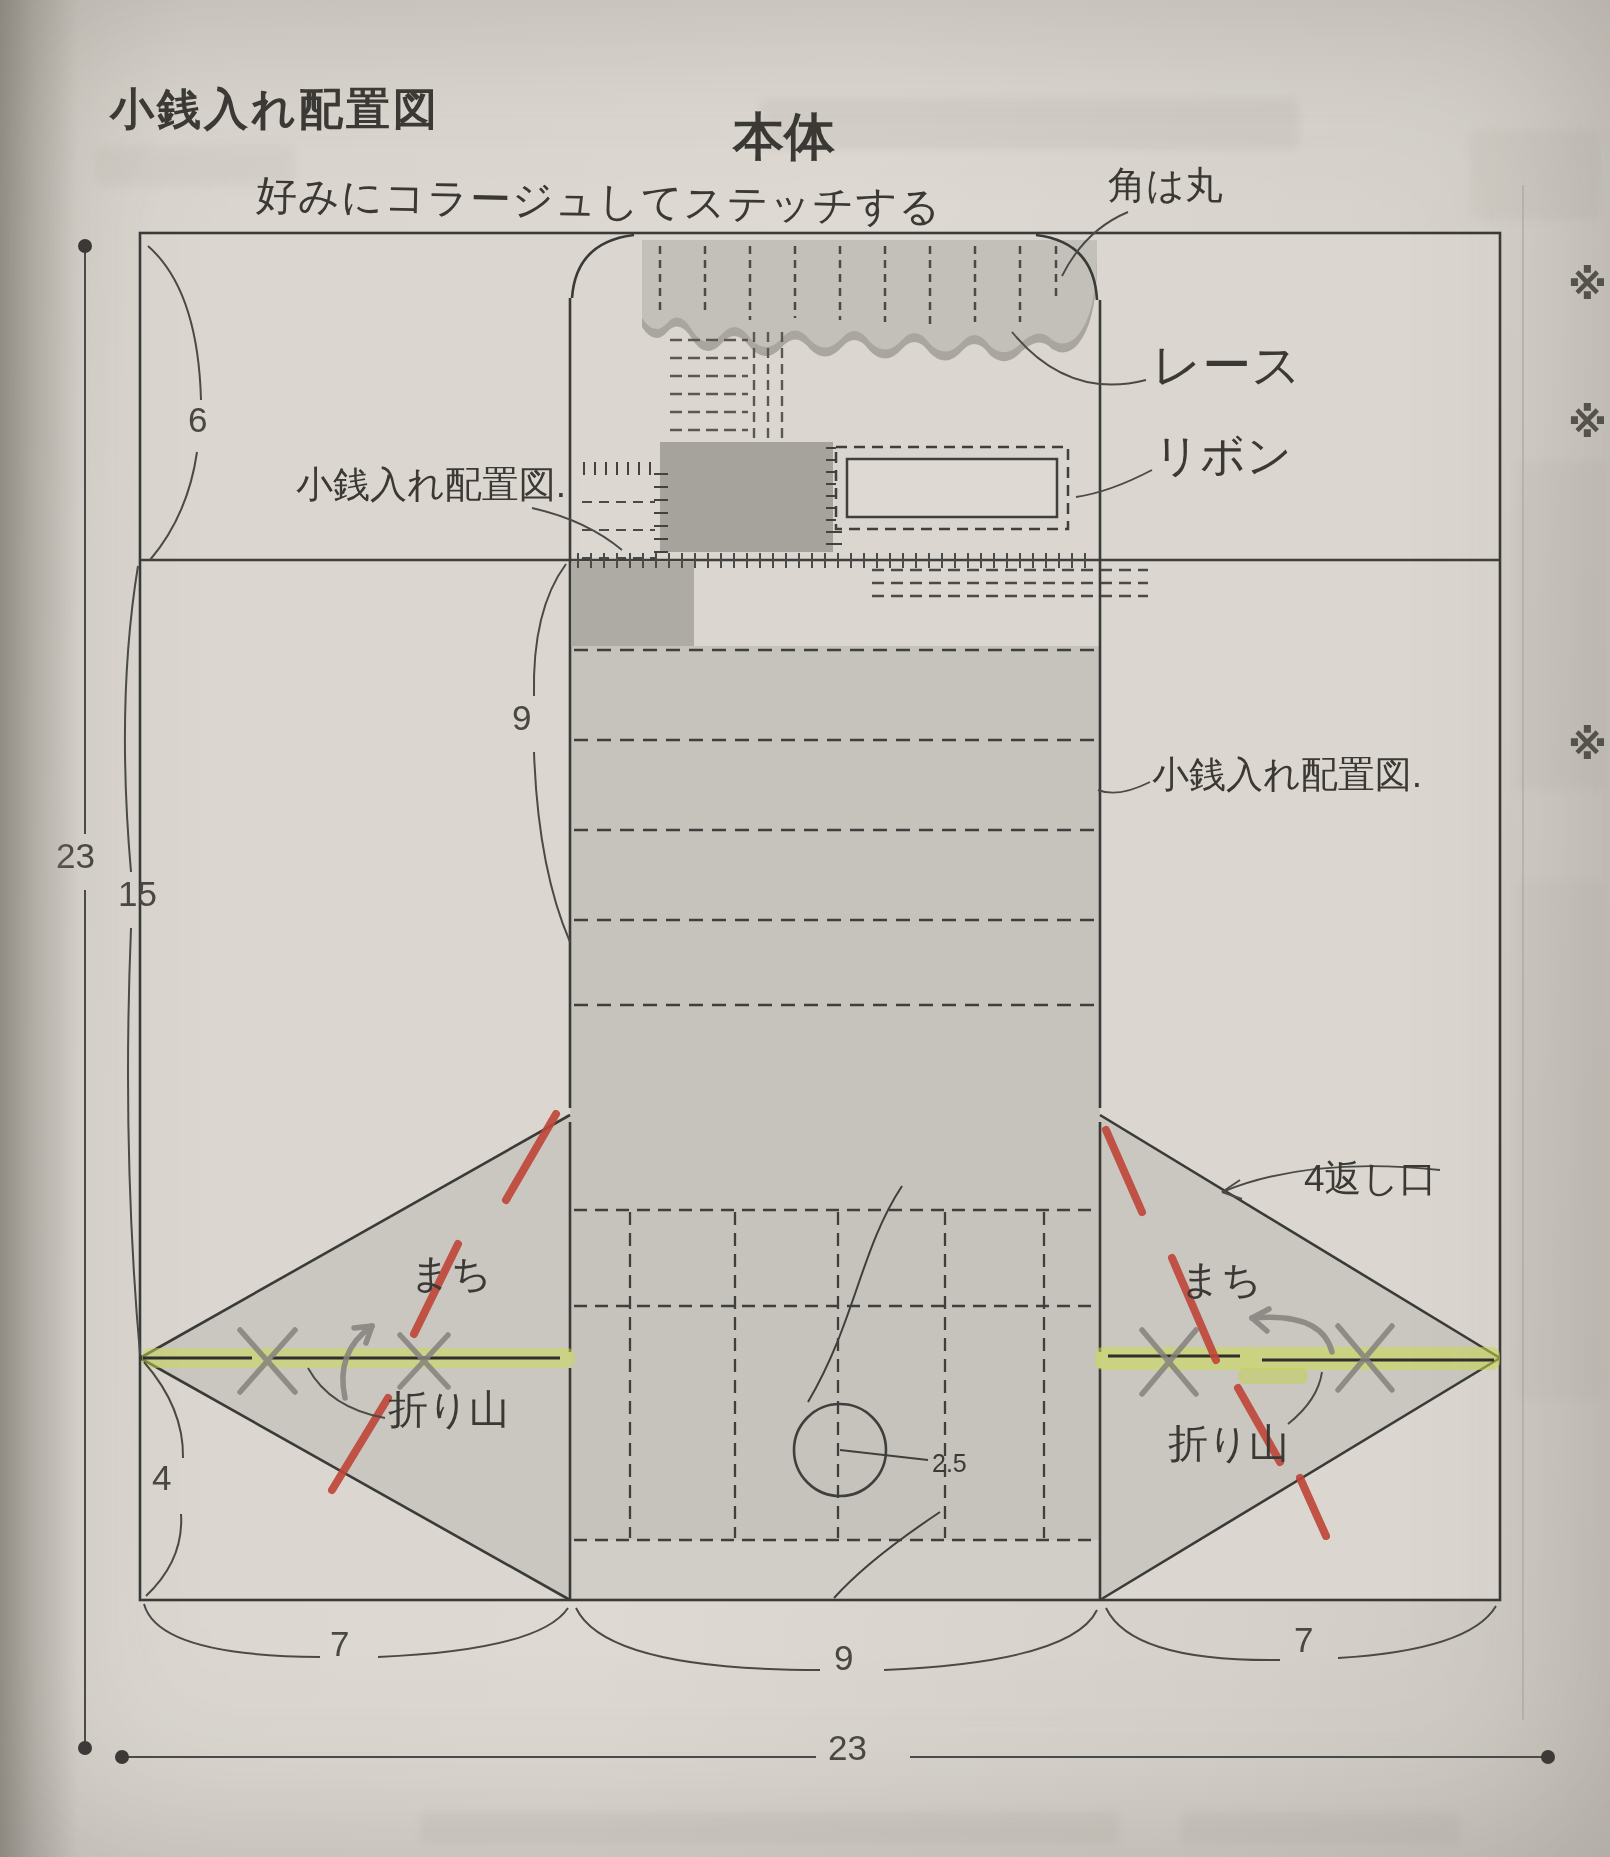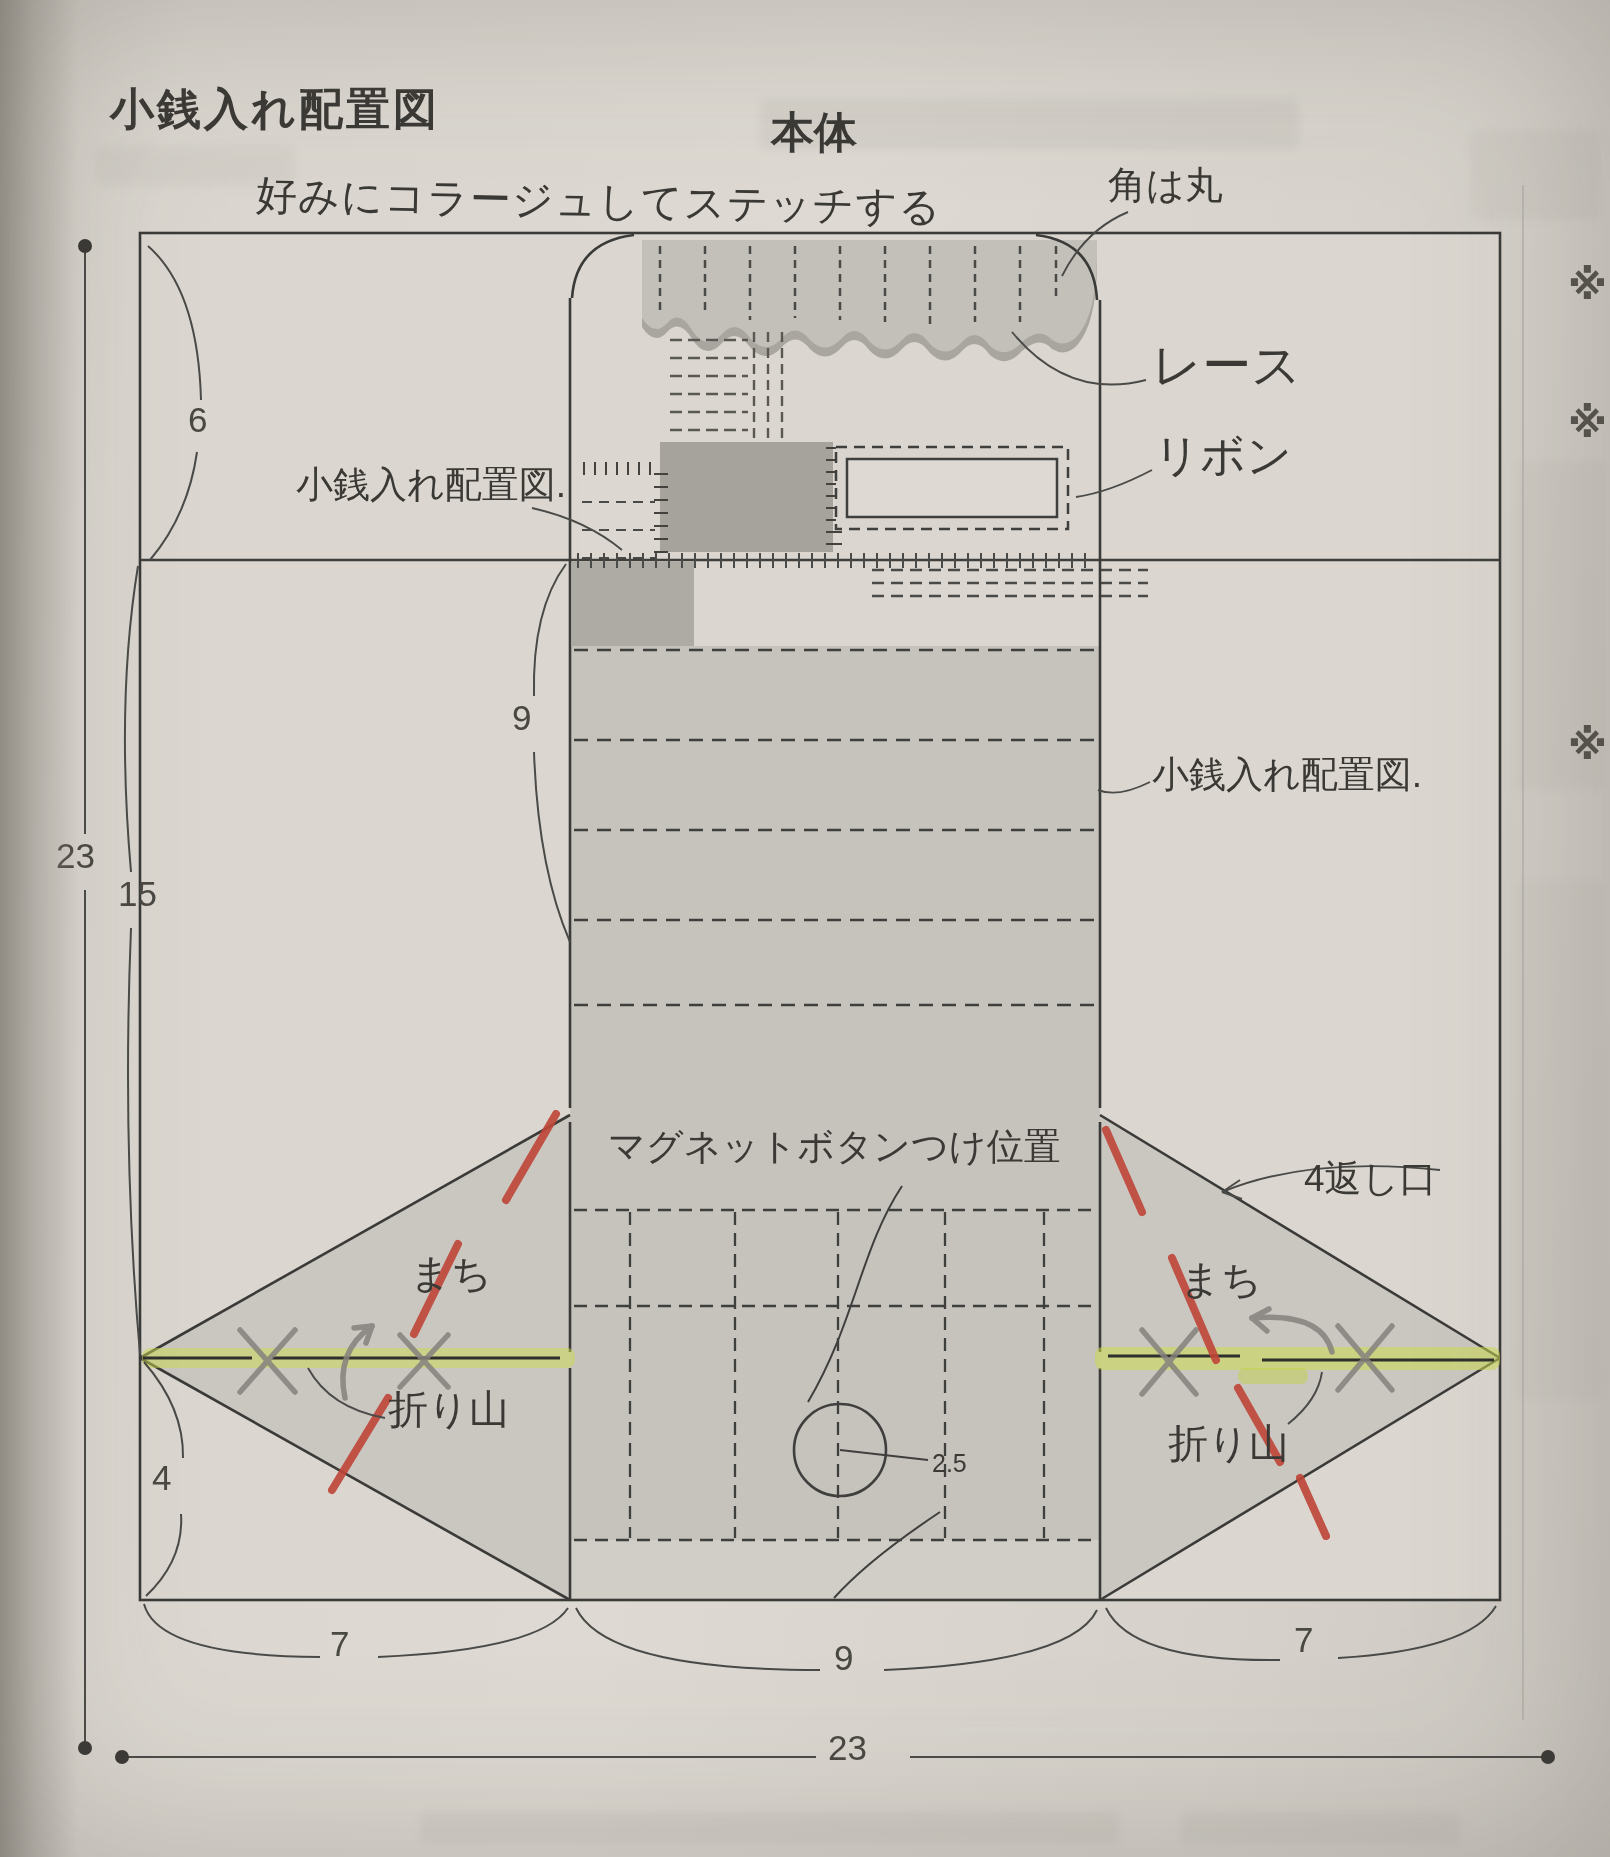--- a/index.html
+++ b/index.html
@@ -291,29 +291,28 @@
     </g>
     <g fill="#3a3835">
       <circle cx="85" cy="246" r="7"></circle>
         <circle cx="85" cy="1748" r="7"></circle>
       <circle cx="122" cy="1757" r="7"></circle>
         <circle cx="1548" cy="1757" r="7"></circle>
     </g>
   </svg>
 
   <div class="lbl b" style="left:110px;top:86px;font-size:44px;letter-spacing:3px">小銭入れ配置図</div>
-  <div class="lbl b" style="left:771px;top:110px;font-size:43px">本体</div>
+  <div class="lbl b" style="left:733px;top:110px;font-size:51px">本体</div>
 
   <div class="lbl" style="left:256px;top:180px;font-size:41px;letter-spacing:1px;transform:rotate(1deg)">好みにコラージュしてステッチする</div>
   <div class="lbl" style="left:1108px;top:166px;font-size:38px">角は丸</div>
   <div class="lbl" style="left:1152px;top:340px;font-size:49px">レース</div>
   <div class="lbl" style="left:1154px;top:432px;font-size:45px">リボン</div>
   <div class="lbl" style="left:296px;top:466px;font-size:37px">小銭入れ配置図.</div>
   <div class="lbl" style="left:1152px;top:756px;font-size:37px">小銭入れ配置図.</div>
-  <div class="lbl" style="left:608px;top:1128px;font-size:37px">マグネットボタンつけ位置</div>
   <div class="lbl" style="left:1304px;top:1160px;font-size:37px">4返し口</div>
   <div class="lbl" style="left:410px;top:1252px;font-size:40px">まち</div>
   <div class="lbl" style="left:1180px;top:1258px;font-size:40px">まち</div>
   <div class="lbl" style="left:388px;top:1388px;font-size:40px">折り山</div>
   <div class="lbl" style="left:1168px;top:1422px;font-size:40px">折り山</div>
   <div class="lbl" style="left:932px;top:1450px;font-size:25px">2.5</div>
 
   <div class="lbl dim" style="left:188px;top:402px;font-size:35px">6</div>
   <div class="lbl dim" style="left:118px;top:876px;font-size:35px">15</div>
   <div class="lbl dim" style="left:56px;top:838px;font-size:35px">23</div>

